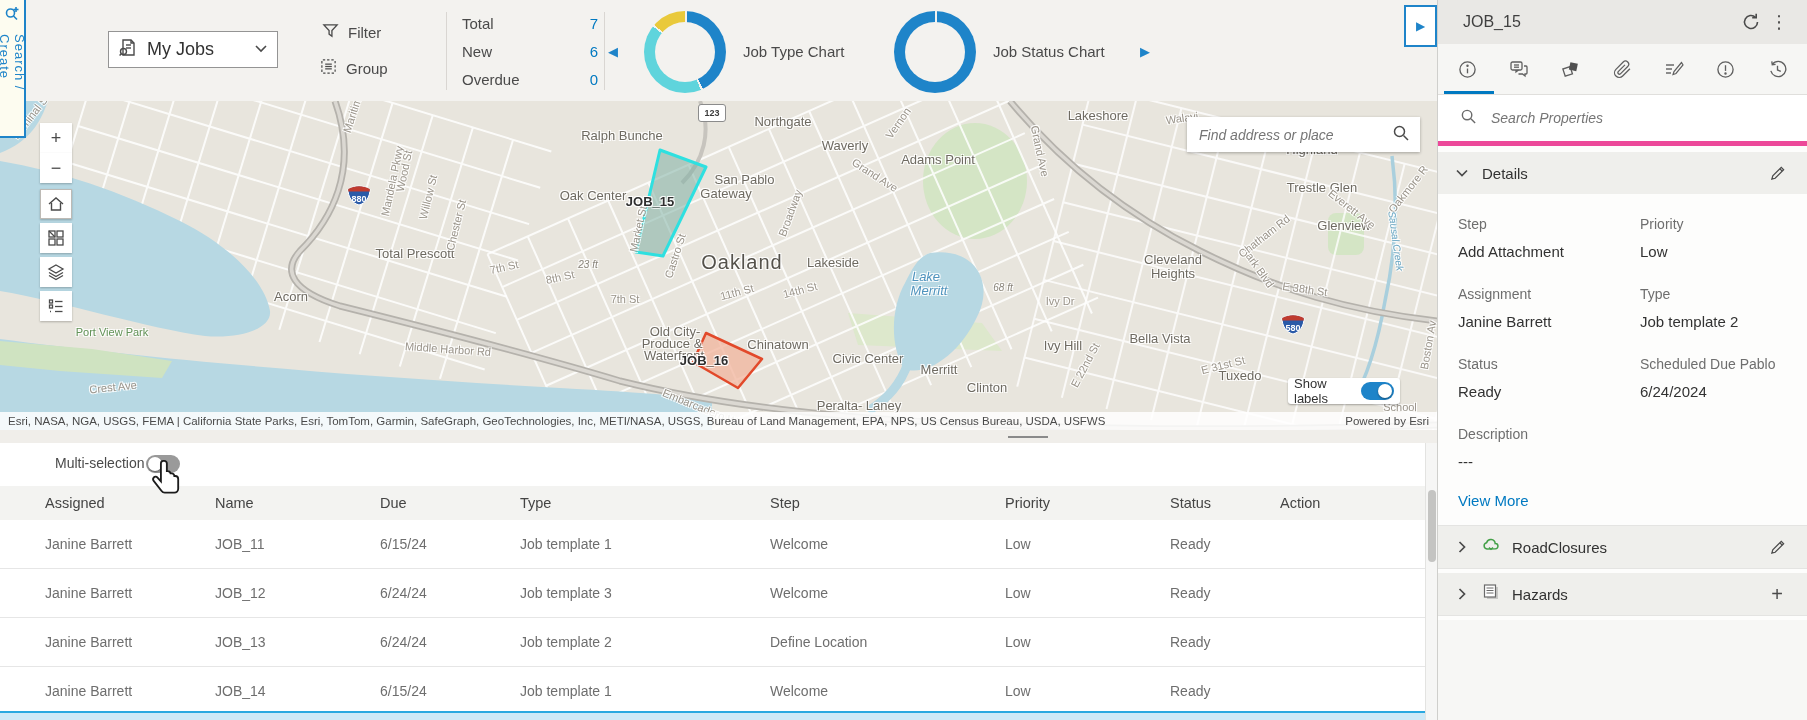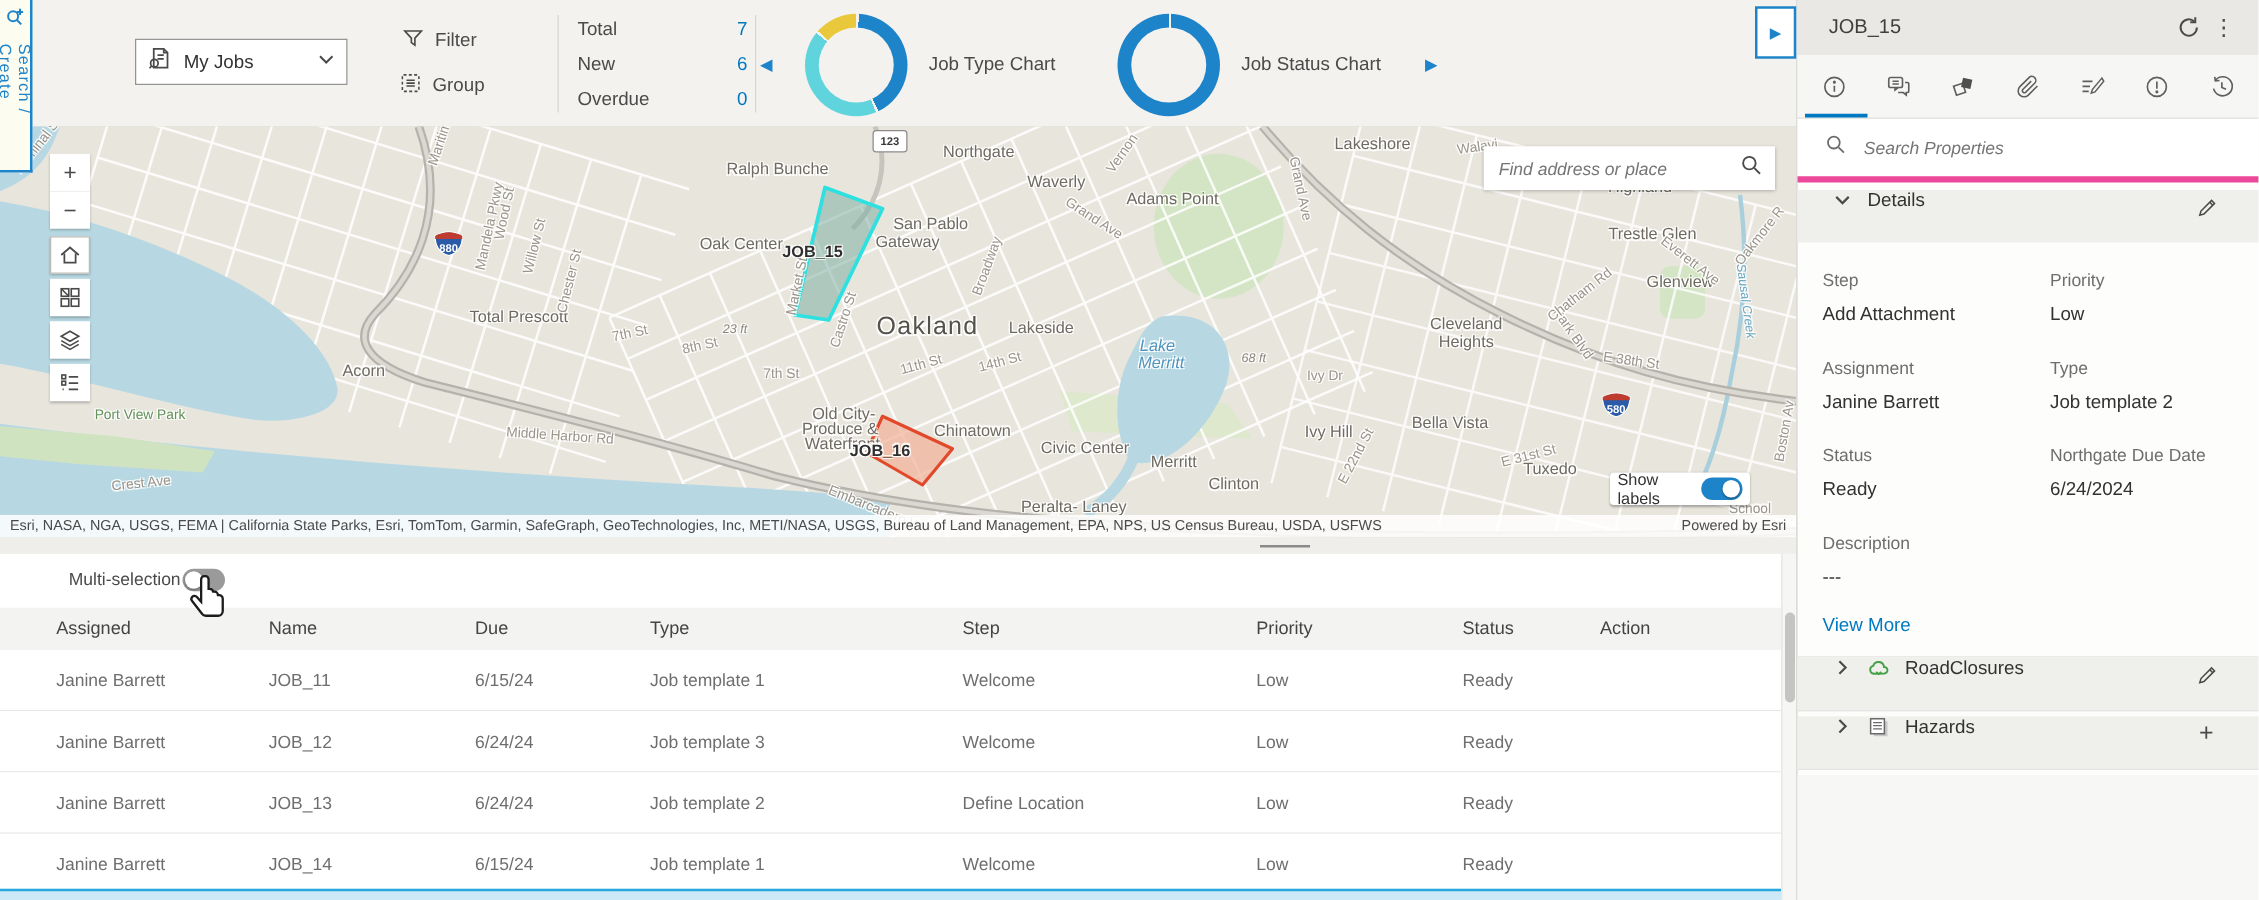--- a/index.html
+++ b/index.html
@@ -4,21 +4,21 @@
 <style>
   html,body{margin:0;padding:0;background:#fff;}
   #app{position:relative;width:1807px;height:720px;overflow:hidden;
        font-family:"Liberation Sans",sans-serif;color:#4a4a4a;background:#fff;}
   
   .topbar{position:absolute;left:0;top:0;width:1437px;height:101px;background:#f3f2ef;border-bottom:1px solid #d6d3cf;}
   .vsep{position:absolute;top:12px;height:78px;width:1px;background:#d9d6d2;}
   .left-tab{position:absolute;left:0;top:0;width:26px;height:138px;background:#fdfcf0;border-right:2px solid #1e84c9;border-bottom:2px solid #1e84c9;z-index:30;display:flex;flex-direction:column;align-items:center;padding-top:6px;box-sizing:border-box;}
   .left-tab .vtext{writing-mode:vertical-rl;font-size:13px;color:#1e84c9;margin-top:8px;letter-spacing:1px;}
   .jobselect{position:absolute;left:108px;top:31px;width:170px;height:37px;background:#fff;border:1px solid #949494;display:flex;align-items:center;box-sizing:border-box;padding:0 8px;gap:8px;cursor:pointer;}
-  .jobselect .lbl{font-size:15px;color:#323232;flex:1;}
+  .jobselect .lbl{font-size:18px;color:#323232;flex:1;}
   .tbtn{position:absolute;display:flex;align-items:center;gap:9px;font-size:15px;color:#4a4a4a;cursor:pointer;}
   .stats{position:absolute;left:462px;top:9px;width:136px;}
   .statrow{display:flex;justify-content:space-between;font-size:15px;height:28px;align-items:center;}
   .statrow .sv{color:#0079c1;}
   .donut{position:absolute;width:82px;height:82px;border-radius:50%;}
   .donut .hole{position:absolute;left:11px;top:11px;width:60px;height:60px;border-radius:50%;background:#f3f2ef;}
   .charttitle{position:absolute;font-size:15px;color:#4a4a4a;white-space:nowrap;}
   .navarrow{position:absolute;font-size:13px;color:#1e84c9;cursor:pointer;}
   .collapse-btn{position:absolute;left:1404px;top:5px;width:33px;height:42px;background:#fff;border:2px solid #1e84c9;box-sizing:border-box;display:flex;align-items:center;justify-content:center;color:#1e84c9;font-size:12px;cursor:pointer;z-index:40;}
   
@@ -66,21 +66,21 @@
   
   .panel{position:absolute;left:1437px;top:0;width:370px;height:720px;background:#fdfdfc;border-left:1px solid #cfcfcc;box-sizing:border-box;}
   .phead{height:44px;background:#e9e8e5;display:flex;align-items:center;padding:0 14px 0 25px;box-sizing:border-box;}
   .phead .ptitle{font-size:16px;color:#3f3f3f;flex:1;}
   .picon{width:28px;height:28px;display:flex;align-items:center;justify-content:center;cursor:pointer;color:#4a4a4a;}
   .ptabs{height:50px;background:#f6f6f4;display:flex;justify-content:space-around;align-items:center;padding:0 4px;position:relative;border-bottom:1px solid #e0dfdc;}
   .ptab{width:46px;height:44px;display:flex;align-items:center;justify-content:center;cursor:pointer;}
   .ptabs .underline{position:absolute;left:6px;bottom:0;width:50px;height:3px;background:#0079c1;}
   .psearch{height:46px;display:flex;align-items:center;gap:12px;padding:0 14px 0 22px;border-bottom:5px solid #ec4899;background:#fff;}
   .psearch input{border:none;outline:none;flex:1;font-style:italic;font-size:14px;color:#8f8f8f;font-family:"Liberation Sans",sans-serif;background:transparent;}
-  .secbar{height:42px;background:#efefec;display:flex;gap:12px;padding:0 28px;cursor:pointer;}
+  .secbar{height:42px;background:#efefec;display:flex;align-items:center;gap:12px;padding:0 16px;cursor:pointer;}
   .secbar .sectitle{font-size:15px;color:#323232;flex:1;}
   .secbar .chev{color:#555;display:flex;}
   .pfields{padding:22px 20px 0 20px;}
   .frow{display:grid;grid-template-columns:182px 1fr;margin-bottom:26px;}
   .flabel{font-size:14px;color:#6e6e6e;margin-bottom:11px;}
   .fvalue{font-size:15px;color:#323232;}
   .viewmore{padding:4px 20px 16px 20px;font-size:15px;color:#0079c1;cursor:pointer;}
   .sections{border-top:1px solid #e4e4e2;}
   .sections .secbar{margin-bottom:4px;border-bottom:1px solid #e4e4e2;}
   .plus{font-size:20px;color:#4a4a4a;line-height:1;}
@@ -602,21 +602,21 @@
             <div class="flabel">Type</div>
             <div class="fvalue">Job template 2</div>
           </div>
       </div>
       <div class="frow">
         <div class="fcell">
             <div class="flabel">Status</div>
             <div class="fvalue">Ready</div>
           </div>
         <div class="fcell">
-            <div class="flabel">Northgate Due Date</div>
+            <div class="flabel">Scheduled Due Pablo</div>
             <div class="fvalue">6/24/2024</div>
           </div>
       </div>
       <div class="frow" style="grid-template-columns:1fr;margin-bottom:18px;">
         <div class="fcell">
             <div class="flabel">Description</div>
             <div class="fvalue">---</div>
           </div>
       </div>
     </div>

